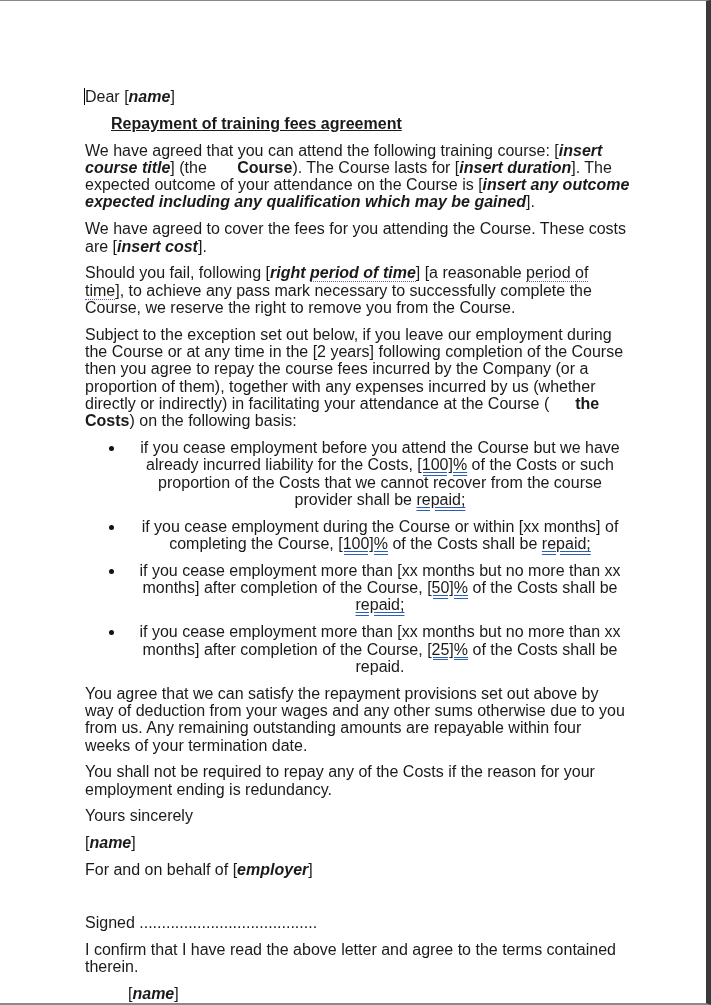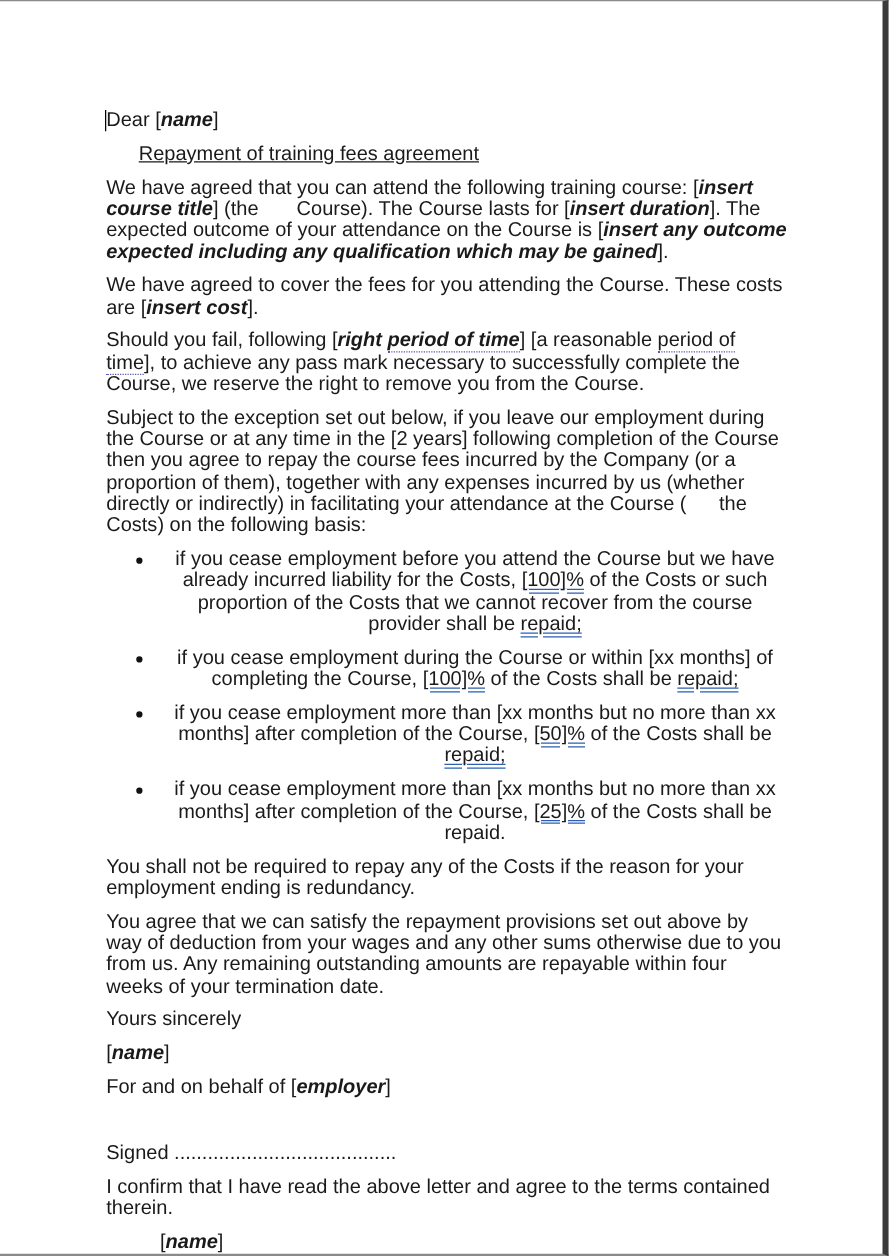--- a/index.html
+++ b/index.html
@@ -11,21 +11,21 @@
     border-bottom: 2px solid #8a8a8a;
     border-right: 5px solid #3a3a3a;
   }
   .content {
     position: absolute; left: 85px; top: 87px; width: 545px;
     font-family: "Liberation Sans", sans-serif;
     font-size: 16px; line-height: 17.3px; color: #1a1a1a;
   }
   p { margin: 0 0 9.5px 0; }
   .bi { font-weight: bold; font-style: italic; }
-  .b { font-weight: normal; padding-left: 26px; }
+  .b { font-weight: bold; padding-left: 26px; }
   .u { text-decoration: underline; }
   .cursor { border-left: 1px solid #000; margin-left: -1px; }
   .dotted { border-bottom: 1.5px dotted #5a5ab0; margin-top: 44px; }
   .dbl { text-decoration: underline double #2b5fb3; text-underline-offset: 2px; }
   ul.bullets { list-style: none; margin: 0 0 9.5px 0; padding: 0; text-align: center; }
   ul.bullets li { position: relative; padding-left: 45px; margin-bottom: 9.5px; }
   ul.bullets li::before {
     content: ""; position: absolute; left: 24px; top: 7px;
     width: 5px; height: 5px; border-radius: 50%; background: #111;
   }
@@ -50,22 +50,22 @@
 
     <p><span>Subject to the exception set out below, if you leave our employment during the Course or at any time in the [2 years] following completion of the Course then you agree to repay the course fees incurred by the Company (or a proportion of them), together with any expenses incurred by us (whether directly or indirectly) in facilitating your attendance at the Course (</span><span class="b">the Costs</span><span>) on the following basis:</span></p>
 
     <ul class="bullets">
       <li><span>if you cease employment before you attend the Course but we have already incurred liability for the Costs, </span><span class="dbl">[100]%</span><span> of the Costs or such proportion of the Costs that we cannot recover from the course provider shall be </span><span class="dbl">repaid;</span></li>
       <li><span>if you cease employment during the Course or within [xx months] of completing the Course, </span><span class="dbl">[100]%</span><span> of the Costs shall be </span><span class="dbl">repaid;</span></li>
       <li><span>if you cease employment more than [xx months but no more than xx months] after completion of the Course, </span><span class="dbl">[50]%</span><span> of the Costs shall be </span><span class="dbl">repaid;</span></li>
       <li><span>if you cease employment more than [xx months but no more than xx months] after completion of the Course, </span><span class="dbl">[25]%</span><span> of the Costs shall be repaid.</span></li>
     </ul>
 
+    <p>You agree that we can satisfy the repayment provisions set out above by way of deduction from your wages and any other sums otherwise due to you from us. Any remaining outstanding amounts are repayable within four weeks of your termination date.</p>
     <p>You shall not be required to repay any of the Costs if the reason for your employment ending is redundancy.</p>
-    <p>You agree that we can satisfy the repayment provisions set out above by way of deduction from your wages and any other sums otherwise due to you from us. Any remaining outstanding amounts are repayable within four weeks of your termination date.</p>
 
     <p>Yours sincerely</p>
     <p><span>[</span><span class="bi">name</span><span>]</span></p>
     <p><span>For and on behalf of [</span><span class="bi">employer</span><span>]</span></p>
 
     <div class="gap"></div>
 
     <p>Signed ........................................</p>
     <p>I confirm that I have read the above letter and agree to the terms contained therein.</p>
     <p class="indent-name"><span>[</span><span class="bi">name</span><span>]</span></p>

